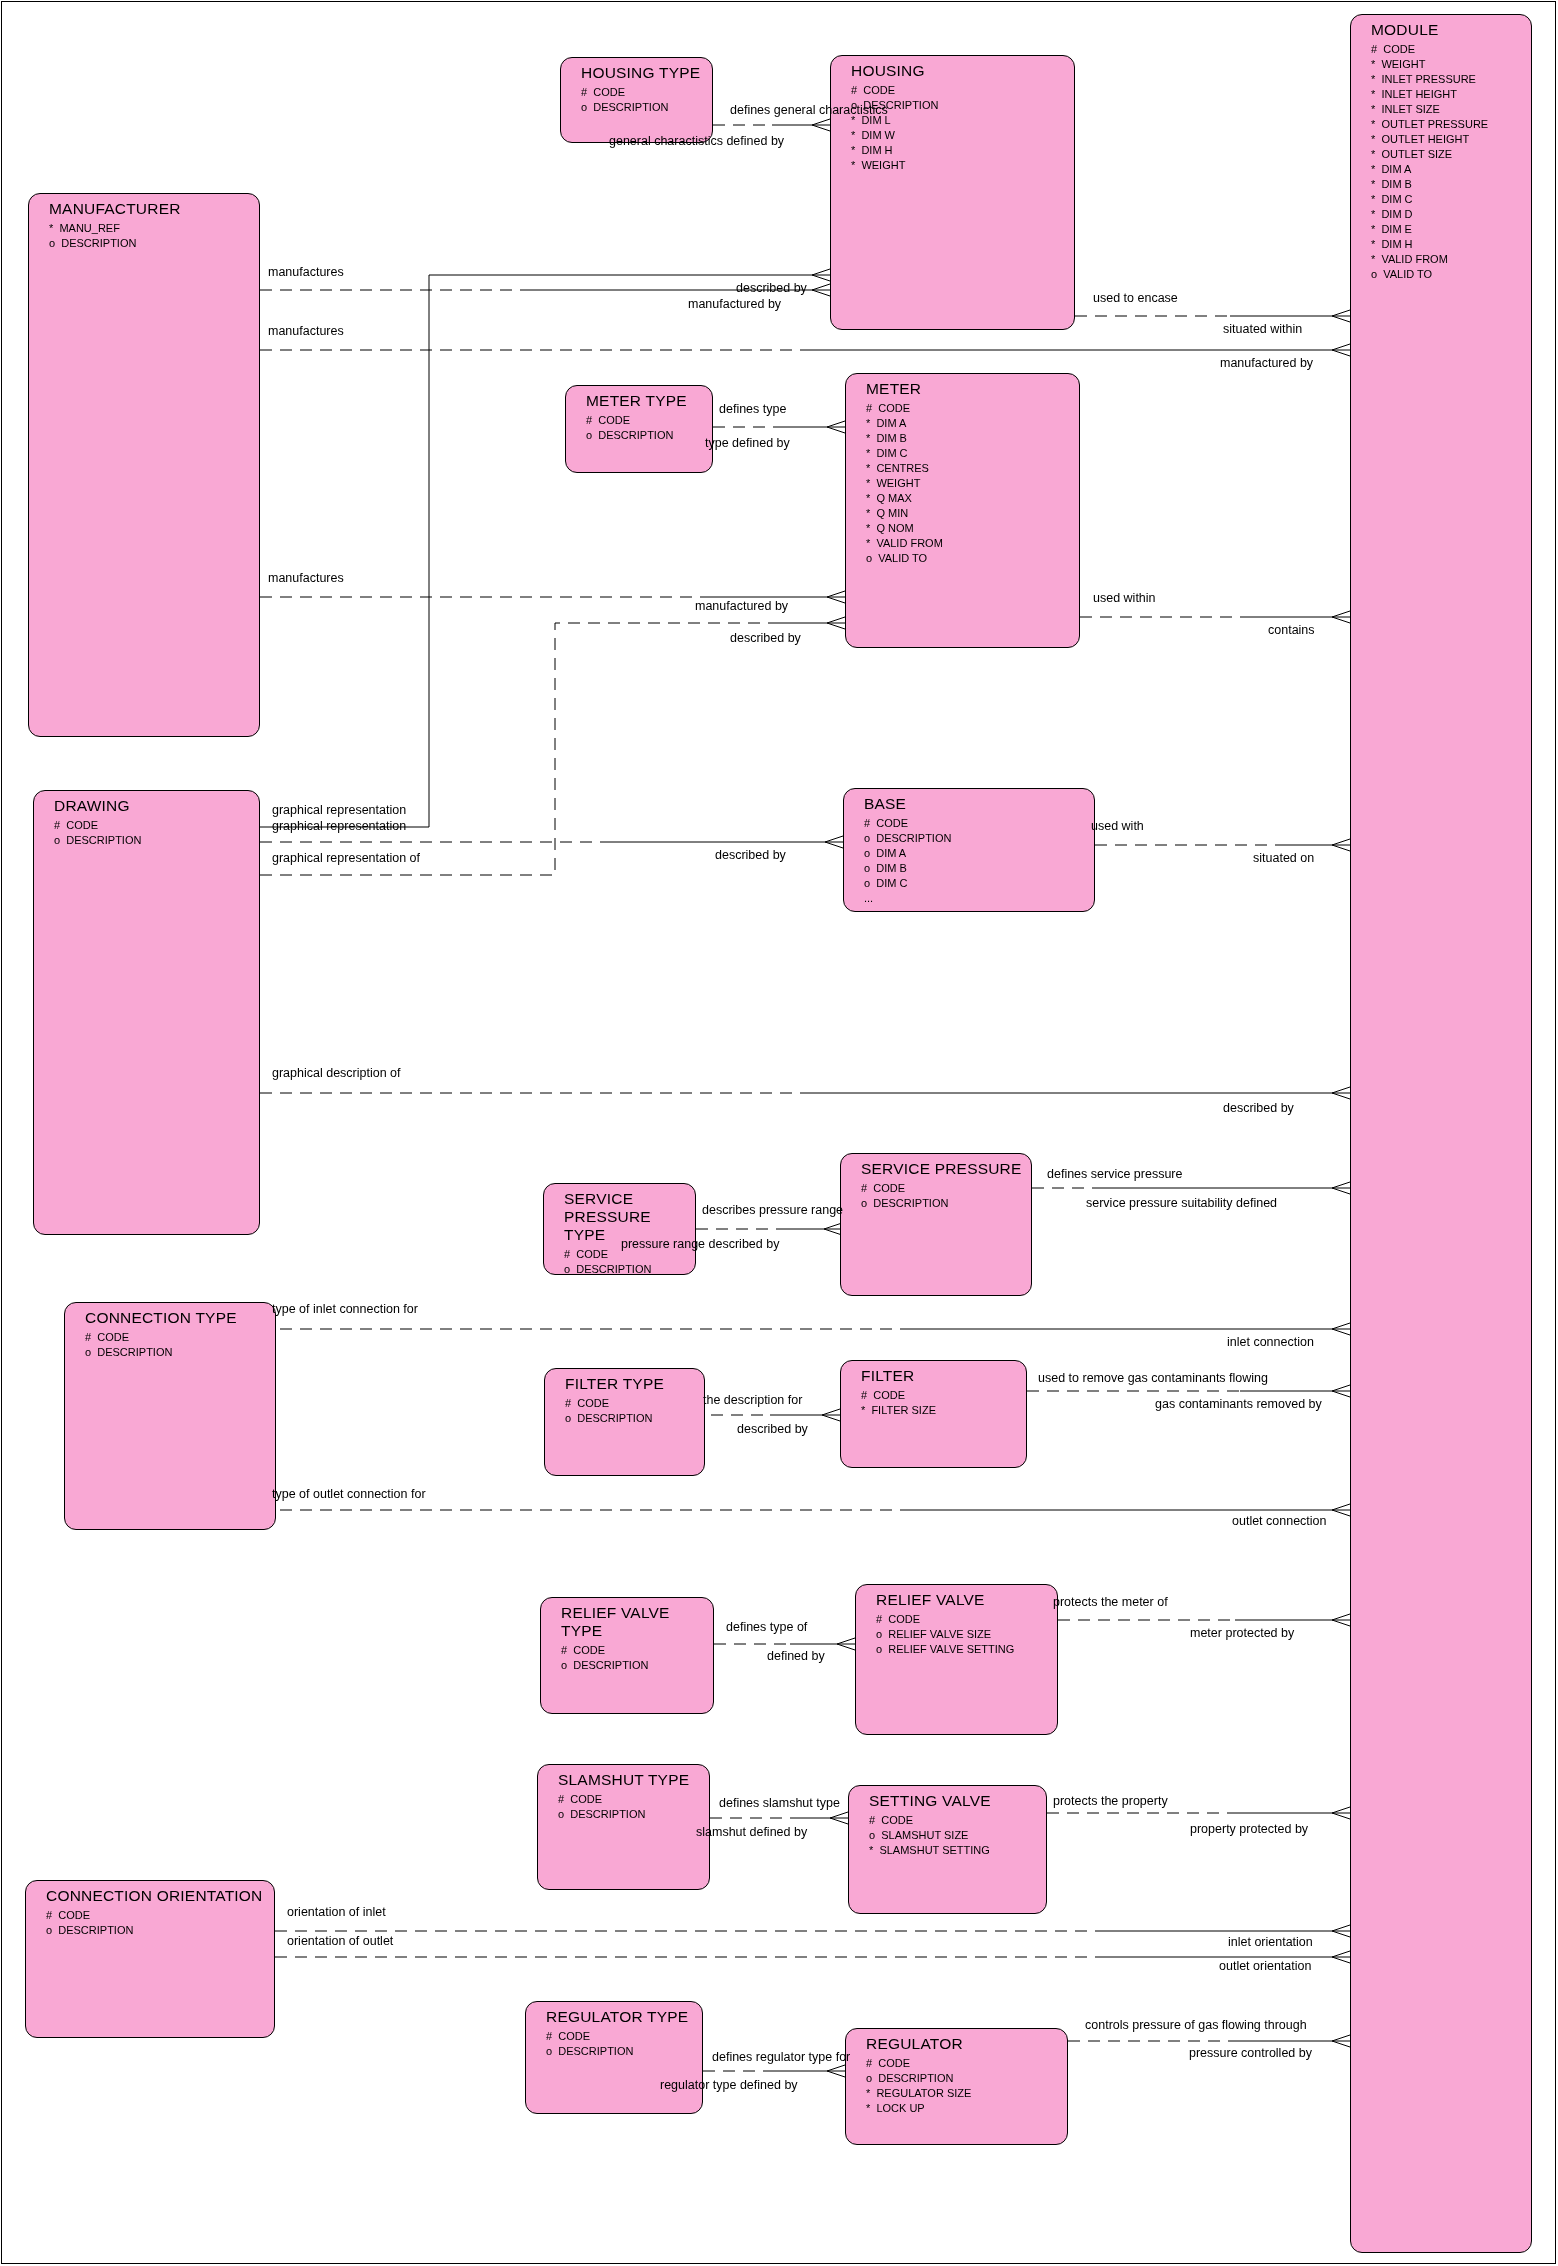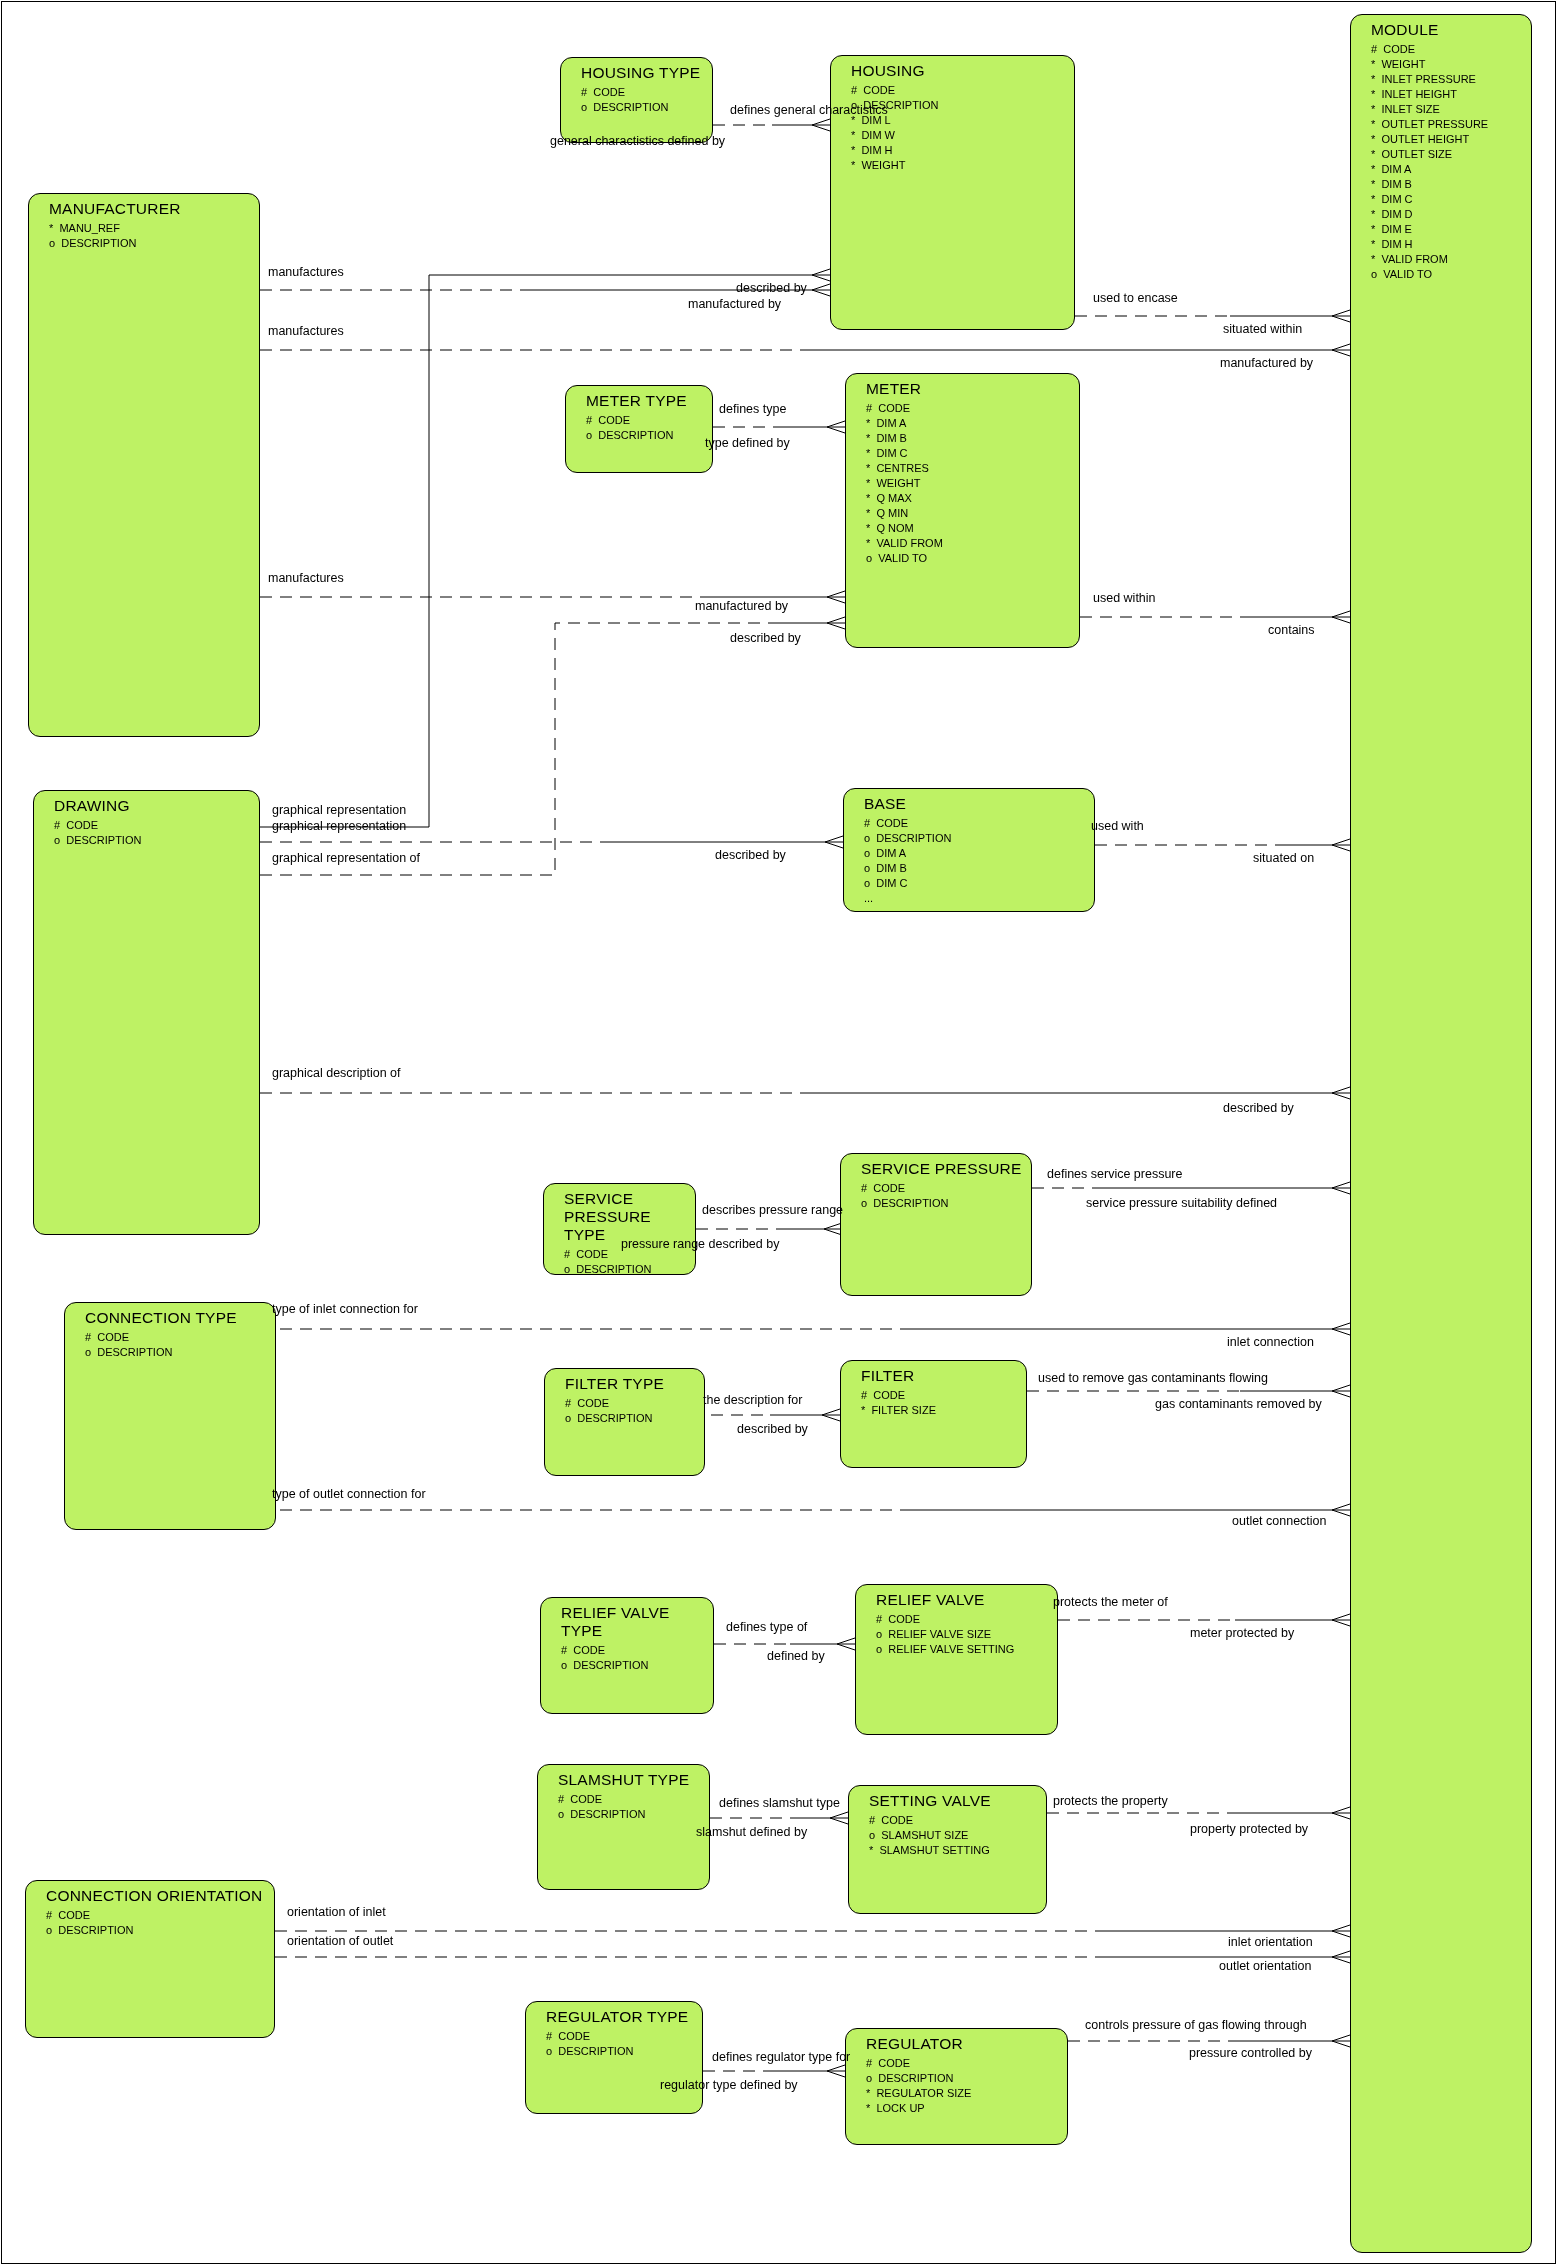--- a/index.html
+++ b/index.html
@@ -2,21 +2,21 @@
 <html><head>
 <meta charset="utf-8">
 <style>
   html,body{margin:0;padding:0;}
   body{
     width:1558px;height:2266px;position:relative;background:#fff;
     font-family:"Liberation Sans", sans-serif;color:#000;overflow:hidden;
   }
   .page-border{position:absolute;left:1px;top:1px;width:1553px;height:2261px;border:1px solid #000;}
   .entity{
-    position:absolute;border:1px solid #000;border-radius:12px;background:#bef264;
+    position:absolute;border:1px solid #000;border-radius:12px;background:#f9a8d4;
     box-sizing:border-box;padding:6px 4px 0 20px;
   }
   .etitle{font-size:15.5px;line-height:18px;letter-spacing:.2px;margin-bottom:3px;}
   .attr{font-size:11px;line-height:15px;white-space:pre;}
   .rlabel{position:absolute;font-size:12.5px;line-height:14px;white-space:nowrap;}
   .lines{position:absolute;left:0;top:0;}
   .lines path, .lines line{stroke:#000;stroke-width:1;fill:none;}
   .dash{stroke-dasharray:12 8;}
 </style>
 </head>
@@ -331,21 +331,21 @@
 
 <div class="entity" style="left:845px;top:2028px;width:223px;height:117px">
   <div class="etitle">REGULATOR</div>
   <div class="attr">#  CODE</div>
   <div class="attr">o  DESCRIPTION</div>
   <div class="attr">*  REGULATOR SIZE</div>
   <div class="attr">*  LOCK UP</div>
 </div>
 
 <div class="rlabel" style="left:730px;top:103px">defines general charactistics</div>
-<div class="rlabel" style="left:550px;top:134px">general charactistics defined by</div>
+<div class="rlabel" style="left:609px;top:134px">general charactistics defined by</div>
 <div class="rlabel" style="left:268px;top:265px">manufactures</div>
 <div class="rlabel" style="left:736px;top:281px">described by</div>
 <div class="rlabel" style="left:688px;top:297px">manufactured by</div>
 <div class="rlabel" style="left:1093px;top:291px">used to encase</div>
 <div class="rlabel" style="left:1223px;top:322px">situated within</div>
 <div class="rlabel" style="left:268px;top:324px">manufactures</div>
 <div class="rlabel" style="left:1220px;top:356px">manufactured by</div>
 <div class="rlabel" style="left:719px;top:402px">defines type</div>
 <div class="rlabel" style="left:705px;top:436px">type defined by</div>
 <div class="rlabel" style="left:268px;top:571px">manufactures</div>

